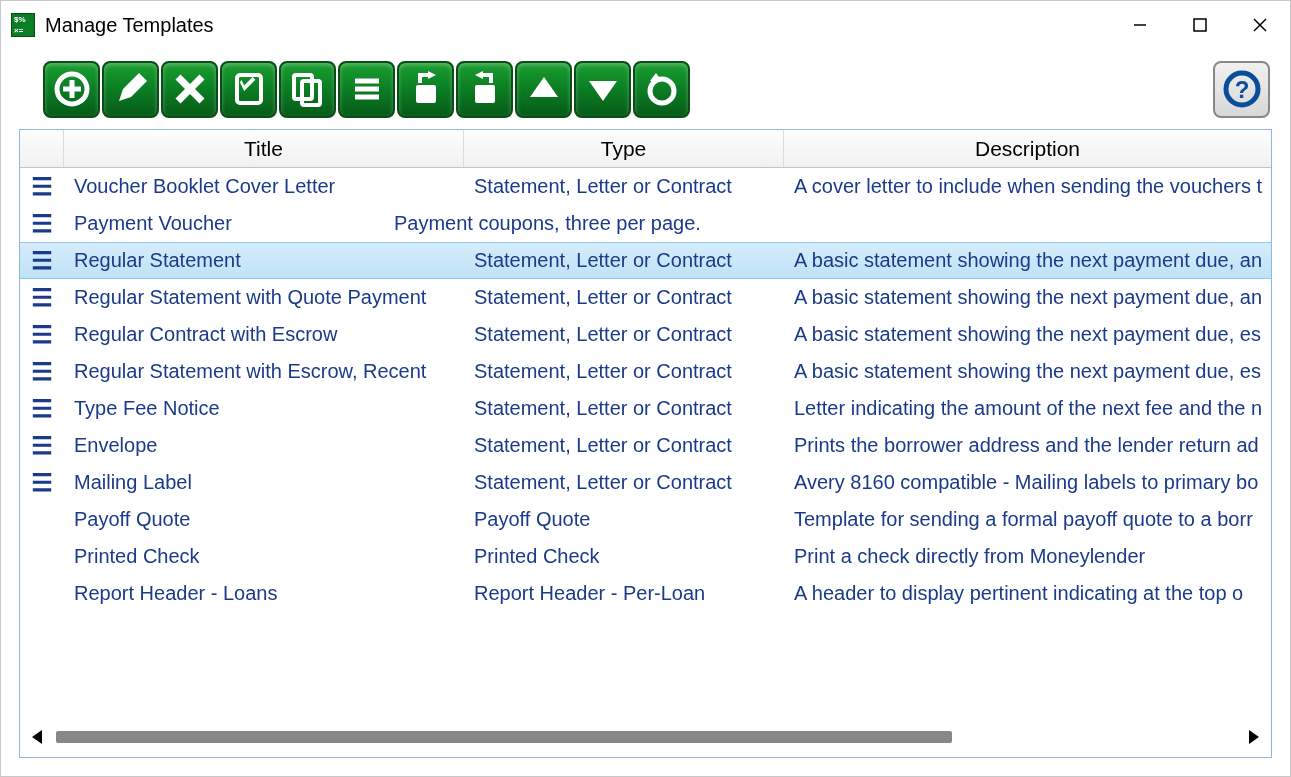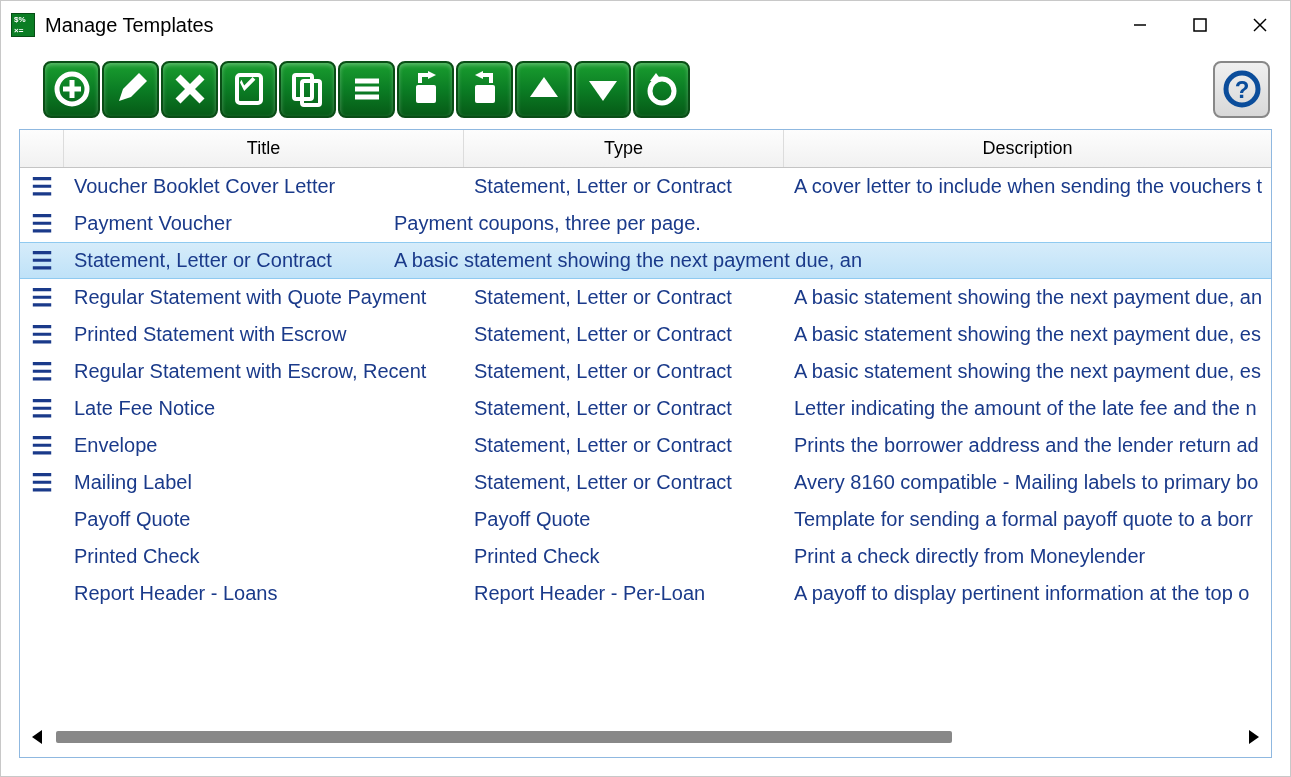--- a/index.html
+++ b/index.html
@@ -98,21 +98,21 @@
     background: linear-gradient(#fdfdfd, #f1f1f1);
     border-bottom: 1px solid #c4c4c4;
     height: 38px;
     flex-shrink:0;
   }
   .hcell {
     border-right: 1px solid #dcdcdc;
     display: flex;
     align-items: center;
     justify-content: center;
-    font-size: 18px;
+    font-size: 21px;
     color: #000;
     overflow:hidden;
   }
   .col-handle { width: 44px; }
   .col-title  { width: 400px; }
   .col-type   { width: 320px; }
   .col-desc   { flex: 1; border-right:none;}
   .grid-body {
     flex: 1;
     overflow: hidden;
@@ -277,46 +277,47 @@
         <div class="cell type">Statement, Letter or Contract</div>
         <div class="cell desc">A cover letter to include when sending the vouchers t</div>
       </div>
       <div class="row">
         <div class="cell handle">☰</div>
         <div class="cell type">Payment Voucher</div>
         <div class="cell desc">Payment coupons, three per page.</div>
       </div>
       <div class="row selected">
         <div class="cell handle">☰</div>
+        <div class="cell title">Regular Statement</div>
         <div class="cell type">Statement, Letter or Contract</div>
         <div class="cell desc">A basic statement showing the next payment due, an</div>
       </div>
       <div class="row">
         <div class="cell handle">☰</div>
         <div class="cell title">Regular Statement with Quote Payment</div>
         <div class="cell type">Statement, Letter or Contract</div>
         <div class="cell desc">A basic statement showing the next payment due, an</div>
       </div>
       <div class="row">
         <div class="cell handle">☰</div>
-        <div class="cell title">Printed Statement with Escrow</div>
+        <div class="cell title">Regular Contract with Escrow</div>
         <div class="cell type">Statement, Letter or Contract</div>
         <div class="cell desc">A basic statement showing the next payment due, es</div>
       </div>
       <div class="row">
         <div class="cell handle">☰</div>
         <div class="cell title">Regular Statement with Escrow, Recent</div>
         <div class="cell type">Statement, Letter or Contract</div>
         <div class="cell desc">A basic statement showing the next payment due, es</div>
       </div>
       <div class="row">
         <div class="cell handle">☰</div>
-        <div class="cell title">Late Fee Notice</div>
-        <div class="cell type">Statement, Letter or Contract</div>
-        <div class="cell desc">Letter indicating the amount of the late fee and the n</div>
+        <div class="cell title">Type Fee Notice</div>
+        <div class="cell type">Statement, Letter or Contract</div>
+        <div class="cell desc">Letter indicating the amount of the next fee and the n</div>
       </div>
       <div class="row">
         <div class="cell handle">☰</div>
         <div class="cell title">Envelope</div>
         <div class="cell type">Statement, Letter or Contract</div>
         <div class="cell desc">Prints the borrower address and the lender return ad</div>
       </div>
       <div class="row">
         <div class="cell handle">☰</div>
         <div class="cell title">Mailing Label</div>
@@ -332,21 +333,21 @@
       <div class="row">
         <div class="cell handle"></div>
         <div class="cell title">Printed Check</div>
         <div class="cell type">Printed Check</div>
         <div class="cell desc">Print a check directly from Moneylender</div>
       </div>
       <div class="row">
         <div class="cell handle"></div>
         <div class="cell title">Report Header - Loans</div>
         <div class="cell type">Report Header - Per-Loan</div>
-        <div class="cell desc">A payoff to display pertinent information at the top o</div>
+        <div class="cell desc">A header to display pertinent indicating at the top o</div>
       </div>
     </div>
   <div class="hscroll">
     <div class="hs-arrow">
       <svg width="18" height="18">
           <path d="M14 2 L4 9 L14 16 Z" fill="#000"></path>
         </svg>
     </div>
     <div class="hs-track">
       <div class="hs-thumb"></div>

